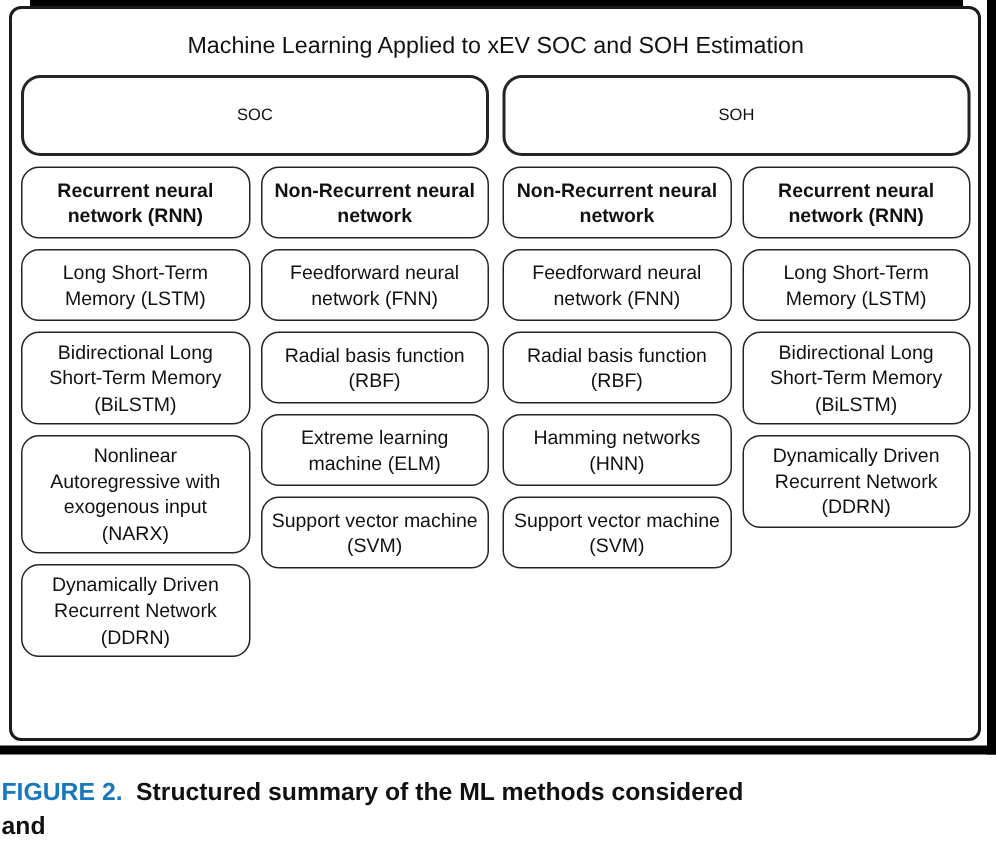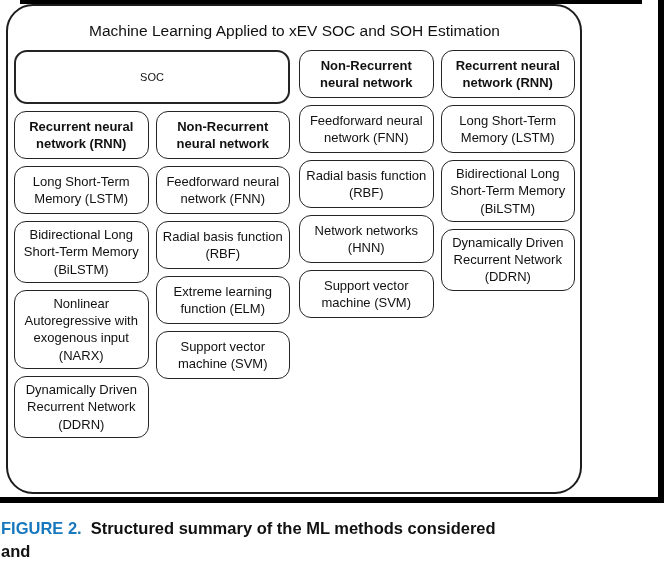--- a/index.html
+++ b/index.html
@@ -7,24 +7,24 @@
     width: 664px; height: 562px;
     overflow: hidden;
     position: relative;
     background: #ffffff;
     color: #111111;
     font-family: "Liberation Sans", sans-serif;
   }
   .outer-box {
     position: absolute;
     left: 6px; top: 4px;
-    width: 576px; height: 490px;
+    width: 648px; height: 490px;
     box-sizing: border-box;
     border: 2.5px solid #1c1c1c;
-    border-radius: 27px;
+    border-radius: 8px;
     background: #ffffff;
     padding: 6px 5px 0 6px;
   }
   .diagram-title {
     text-align: center;
     font-size: 15.5px;
     line-height: 38px;
     height: 38px;
     white-space: nowrap;
   }
@@ -103,32 +103,33 @@
             <div class="method cat">Recurrent neural network (RNN)</div>
             <div class="method">Long Short-Term Memory (LSTM)</div>
             <div class="method">Bidirectional Long Short-Term Memory (BiLSTM)</div>
             <div class="method">Nonlinear Autoregressive with exogenous input (NARX)</div>
             <div class="method">Dynamically Driven Recurrent Network (DDRN)</div>
           </div>
           <div class="col">
             <div class="method cat">Non-Recurrent neural network</div>
             <div class="method">Feedforward neural network (FNN)</div>
             <div class="method">Radial basis function (RBF)</div>
-            <div class="method">Extreme learning function (ELM)</div>
+            <div class="method">Extreme learning machine (ELM)</div>
             <div class="method">Support vector machine (SVM)</div>
           </div>
         </div>
       </div>
       <div class="group">
+        <div class="group-header">SOH</div>
         <div class="cols">
           <div class="col">
             <div class="method cat">Non-Recurrent neural network</div>
             <div class="method">Feedforward neural network (FNN)</div>
             <div class="method">Radial basis function (RBF)</div>
-            <div class="method">Network networks (HNN)</div>
+            <div class="method">Hamming networks (HNN)</div>
             <div class="method">Support vector machine (SVM)</div>
           </div>
           <div class="col">
             <div class="method cat">Recurrent neural network (RNN)</div>
             <div class="method">Long Short-Term Memory (LSTM)</div>
             <div class="method">Bidirectional Long Short-Term Memory (BiLSTM)</div>
             <div class="method">Dynamically Driven Recurrent Network (DDRN)</div>
           </div>
         </div>
       </div>

